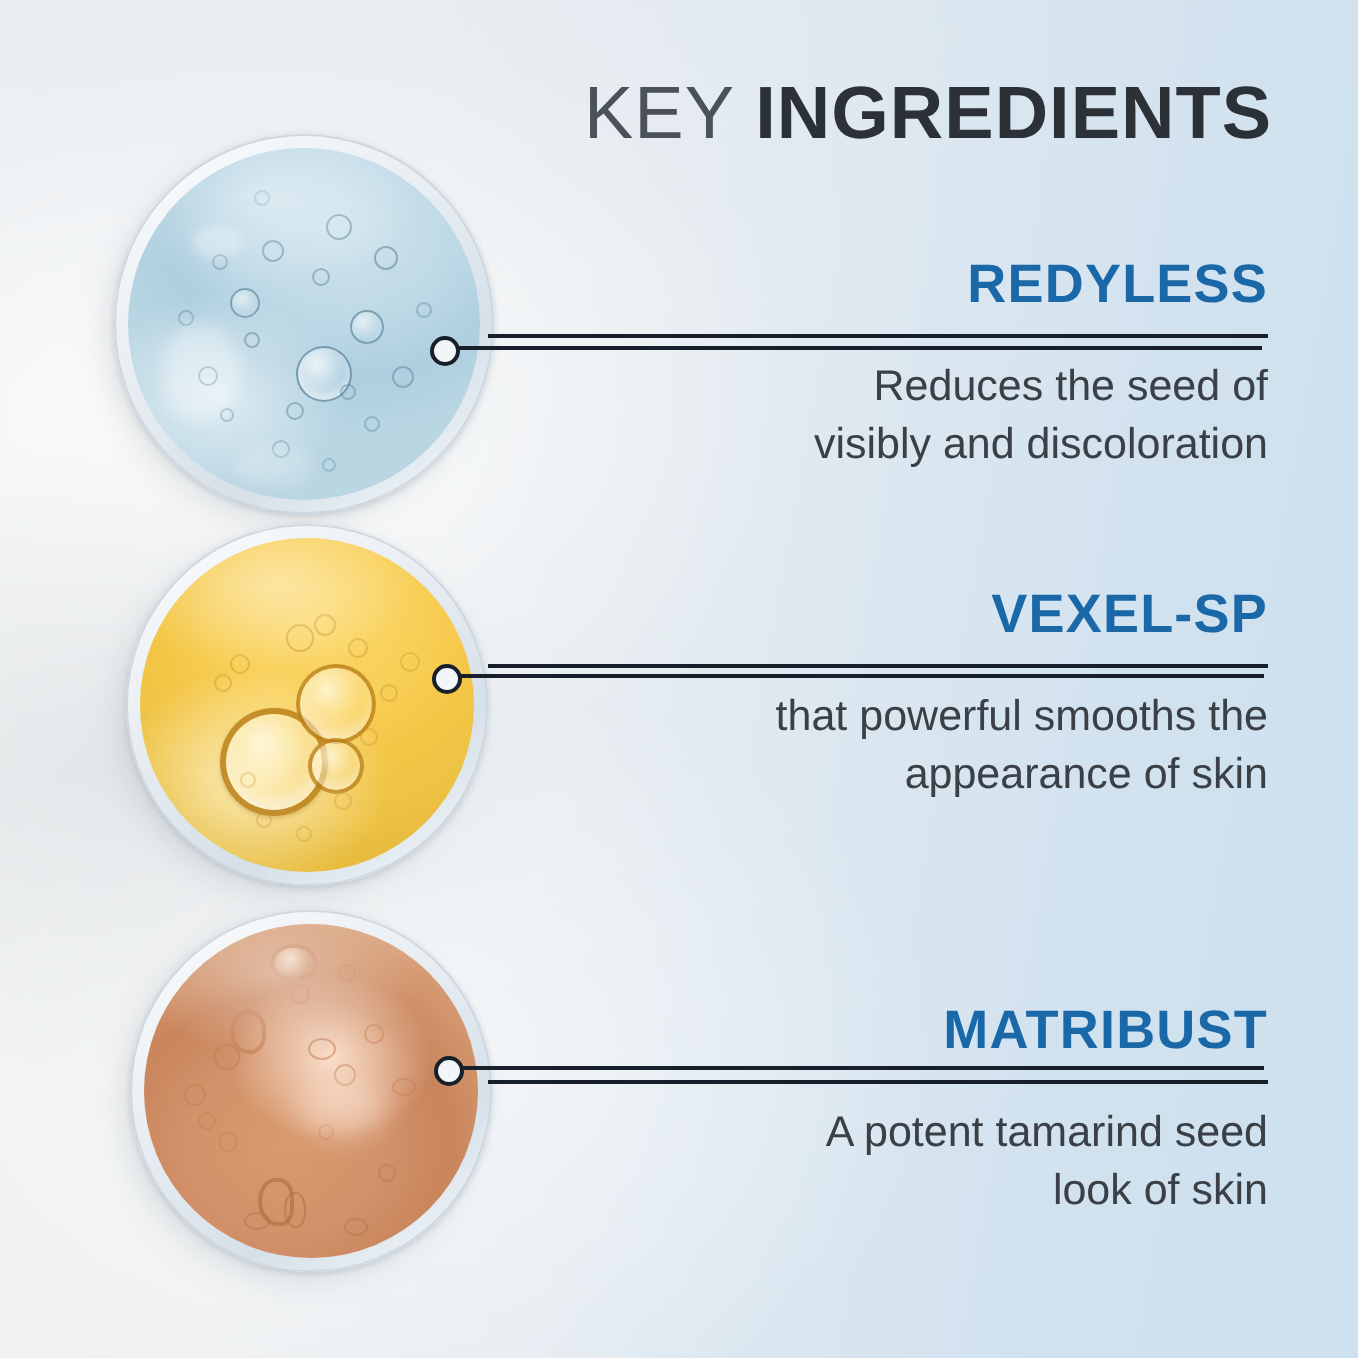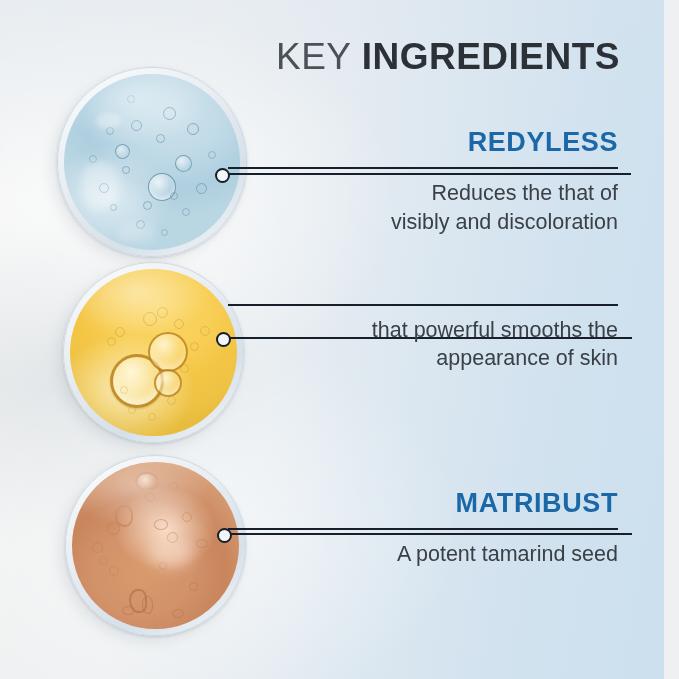--- a/index.html
+++ b/index.html
@@ -21,20 +21,21 @@
     overflow: hidden;
     
     background:
       linear-gradient(100deg,
         #f2f3f3 0%,
         #eff1f2 28%,
         #e6ecf1 46%,
         #dbe7f0 62%,
         #d2e2ef 78%,
         #cce0ee 100%);
+    padding-left: 16px;
   }
 
   
   .bg-sheen {
     position: absolute;
     inset: 0;
     pointer-events: none;
   }
   .bg-sheen.s1 {
     background: radial-gradient(ellipse 60% 42% at 18% 30%, rgba(255,255,255,0.75), rgba(255,255,255,0) 70%);
@@ -287,29 +288,31 @@
     <div class="dot"></div>
   </div>
 
   <div class="title">
     <span class="light">KEY </span><span class="bold">INGREDIENTS</span>
   </div>
 
   <div class="block" style="top:128px; width:390px;">
     <p class="name">REDYLESS</p>
     <div class="rule"></div>
-    <p class="desc">Reduces the that of</p>
+    <p class="desc">Reduces the seed of</p>
     <p class="desc">visibly and discoloration</p>
   </div>
 
   <div class="block" style="top:293px; width:390px;">
+    <p class="name">VEXEL-SP</p>
     <div class="rule"></div>
     <p class="desc">that powerful smooths the</p>
     <p class="desc">appearance of skin</p>
   </div>
 
-  <div class="block" style="top:489px; width:390px;">
+  <div class="block" style="top:501px; width:390px;">
     <p class="name">MATRIBUST</p>
     <div class="rule"></div>
     <p class="desc">A potent tamarind seed</p>
+    <p class="desc">look of skin</p>
   </div>
 
 </div>
 
 </body></html>

